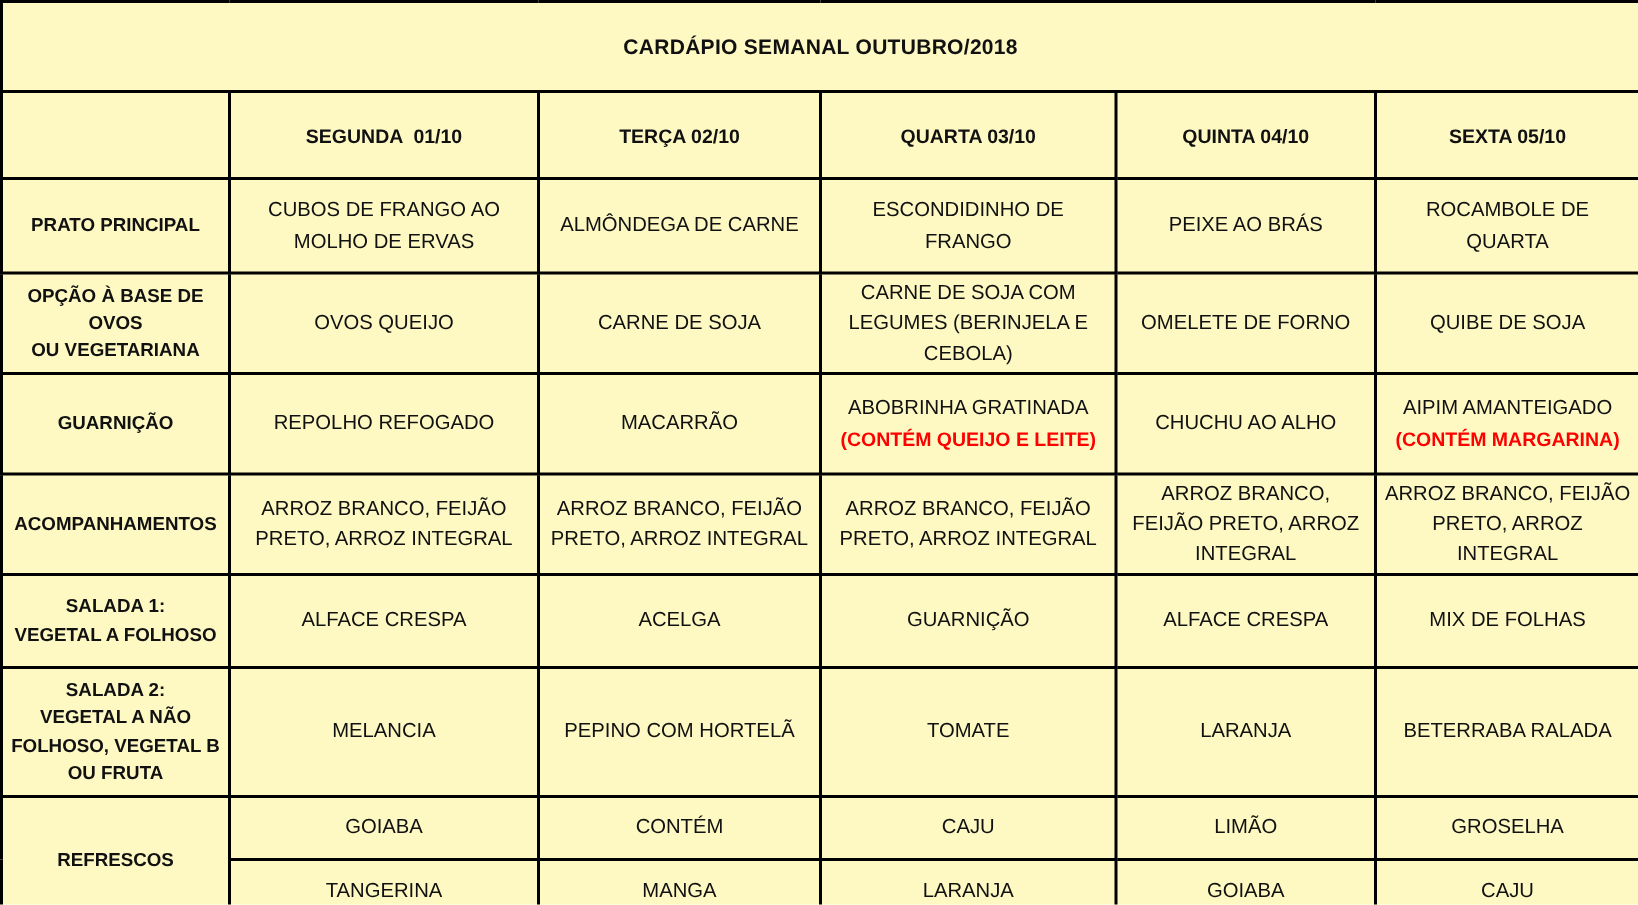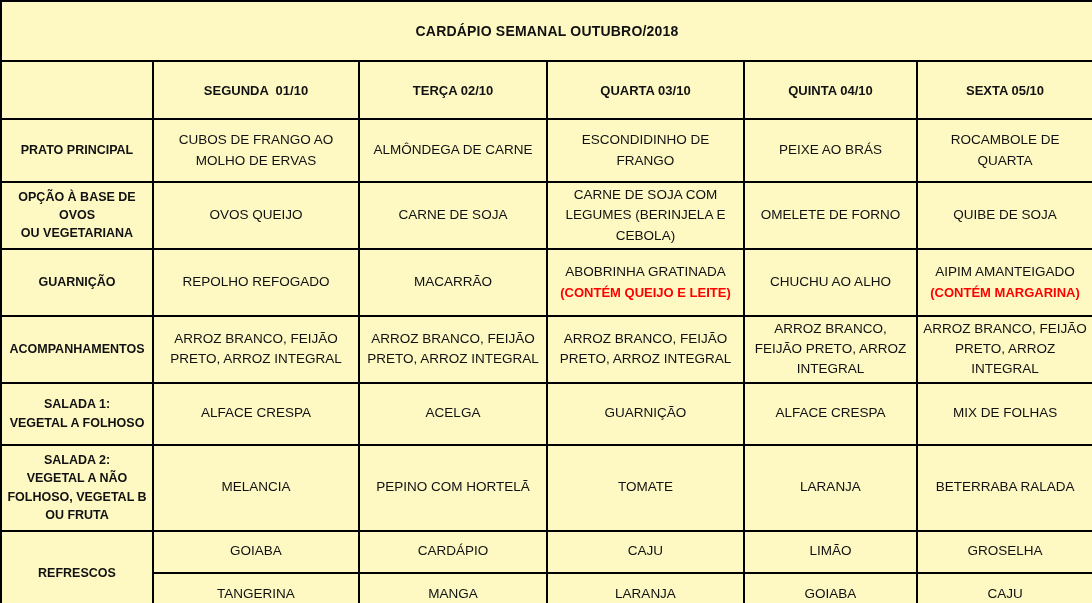--- a/index.html
+++ b/index.html
@@ -157,21 +157,21 @@
       <td class="menu-cell">MELANCIA</td>
       <td class="menu-cell">PEPINO COM HORTELÃ</td>
       <td class="menu-cell">TOMATE</td>
       <td class="menu-cell">LARANJA</td>
       <td class="menu-cell">BETERRABA RALADA</td>
     </tr>
 
     <tr class="r7a">
       <td class="row-label" rowspan="2">REFRESCOS</td>
       <td class="menu-cell">GOIABA</td>
-      <td class="menu-cell">CARDÁPIO</td>
+      <td class="menu-cell">CONTÉM</td>
       <td class="menu-cell">CAJU</td>
       <td class="menu-cell">LIMÃO</td>
       <td class="menu-cell">GROSELHA</td>
     </tr>
 
     <tr class="r7b">
       <td class="menu-cell">TANGERINA</td>
       <td class="menu-cell">MANGA</td>
       <td class="menu-cell">LARANJA</td>
       <td class="menu-cell">GOIABA</td>

